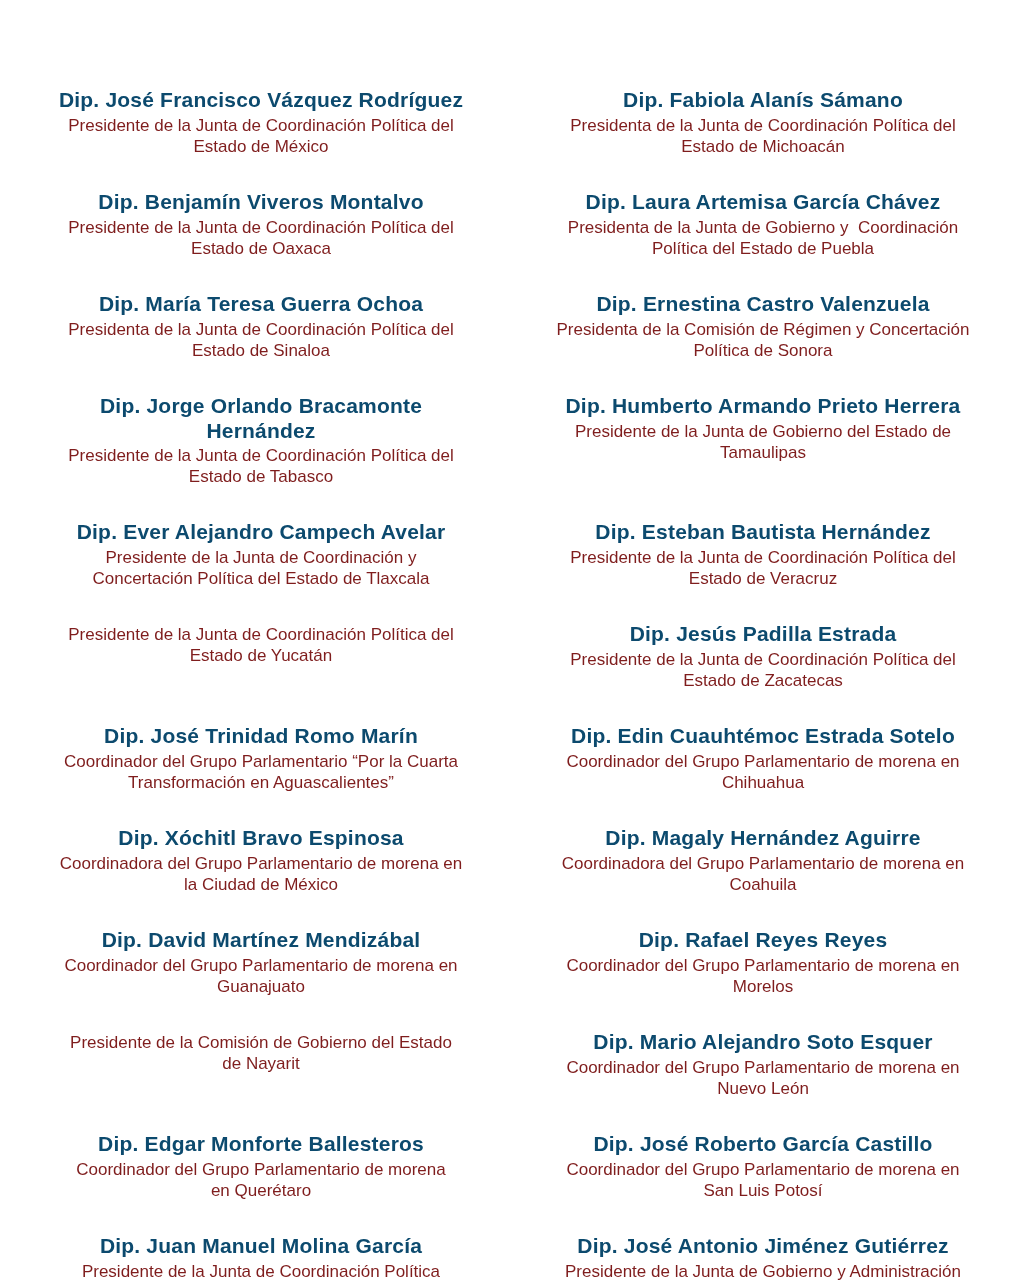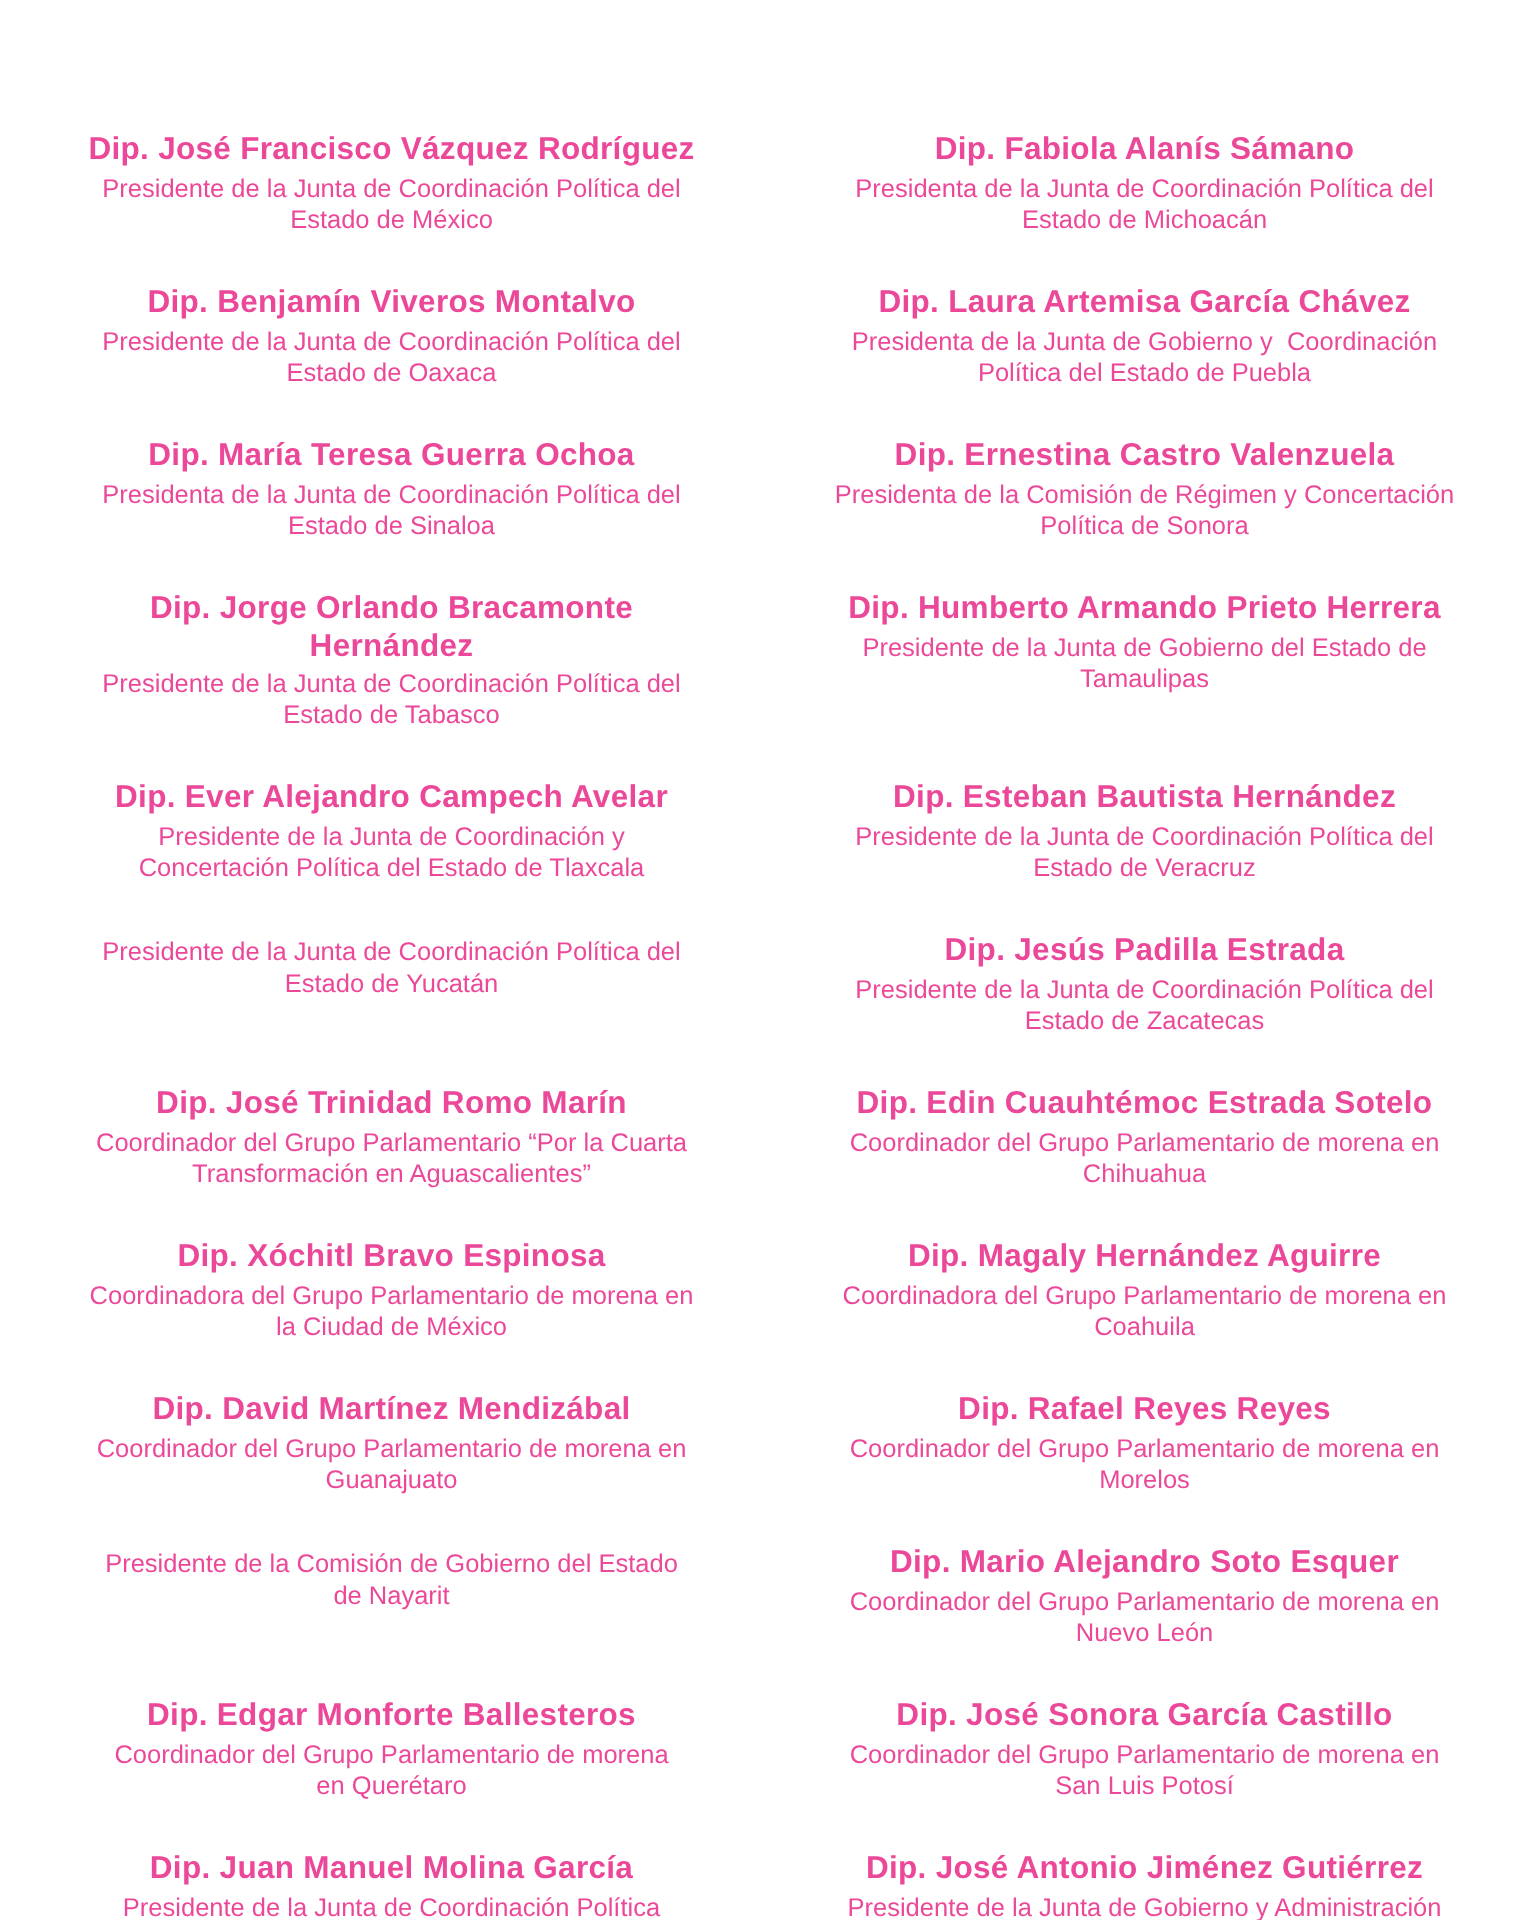--- a/index.html
+++ b/index.html
@@ -26,28 +26,28 @@
     row-gap: 33px;
     align-items: start;
   }
   .entry {
     text-align: center;
   }
   .entry .name {
     font-weight: bold;
     font-size: 21px;
     line-height: 1.18;
-    color: #ec4899;
+    color: #0c4a6e;
     letter-spacing: 0.2px;
     white-space: pre;
   }
   .entry .title {
     font-size: 17px;
     line-height: 1.24;
-    color: #ec4899;
+    color: #7f1d1d;
     margin-top: 2px;
     white-space: pre;
   }
 </style>
 </head>
 <body>
 
 <div class="page">
   <div class="grid">
 
@@ -159,21 +159,21 @@
       <div class="title">Coordinador del Grupo Parlamentario de morena en
 Nuevo León</div>
     </div>
 
     <div class="entry">
       <div class="name">Dip. Edgar Monforte Ballesteros</div>
       <div class="title">Coordinador del Grupo Parlamentario de morena
 en Querétaro</div>
     </div>
     <div class="entry">
-      <div class="name">Dip. José Sonora García Castillo</div>
+      <div class="name">Dip. José Roberto García Castillo</div>
       <div class="title">Coordinador del Grupo Parlamentario de morena en
 San Luis Potosí</div>
     </div>
 
     <div class="entry">
       <div class="name">Dip. Juan Manuel Molina García</div>
       <div class="title">Presidente de la Junta de Coordinación Política
 del Estado de Baja California</div>
     </div>
     <div class="entry">

